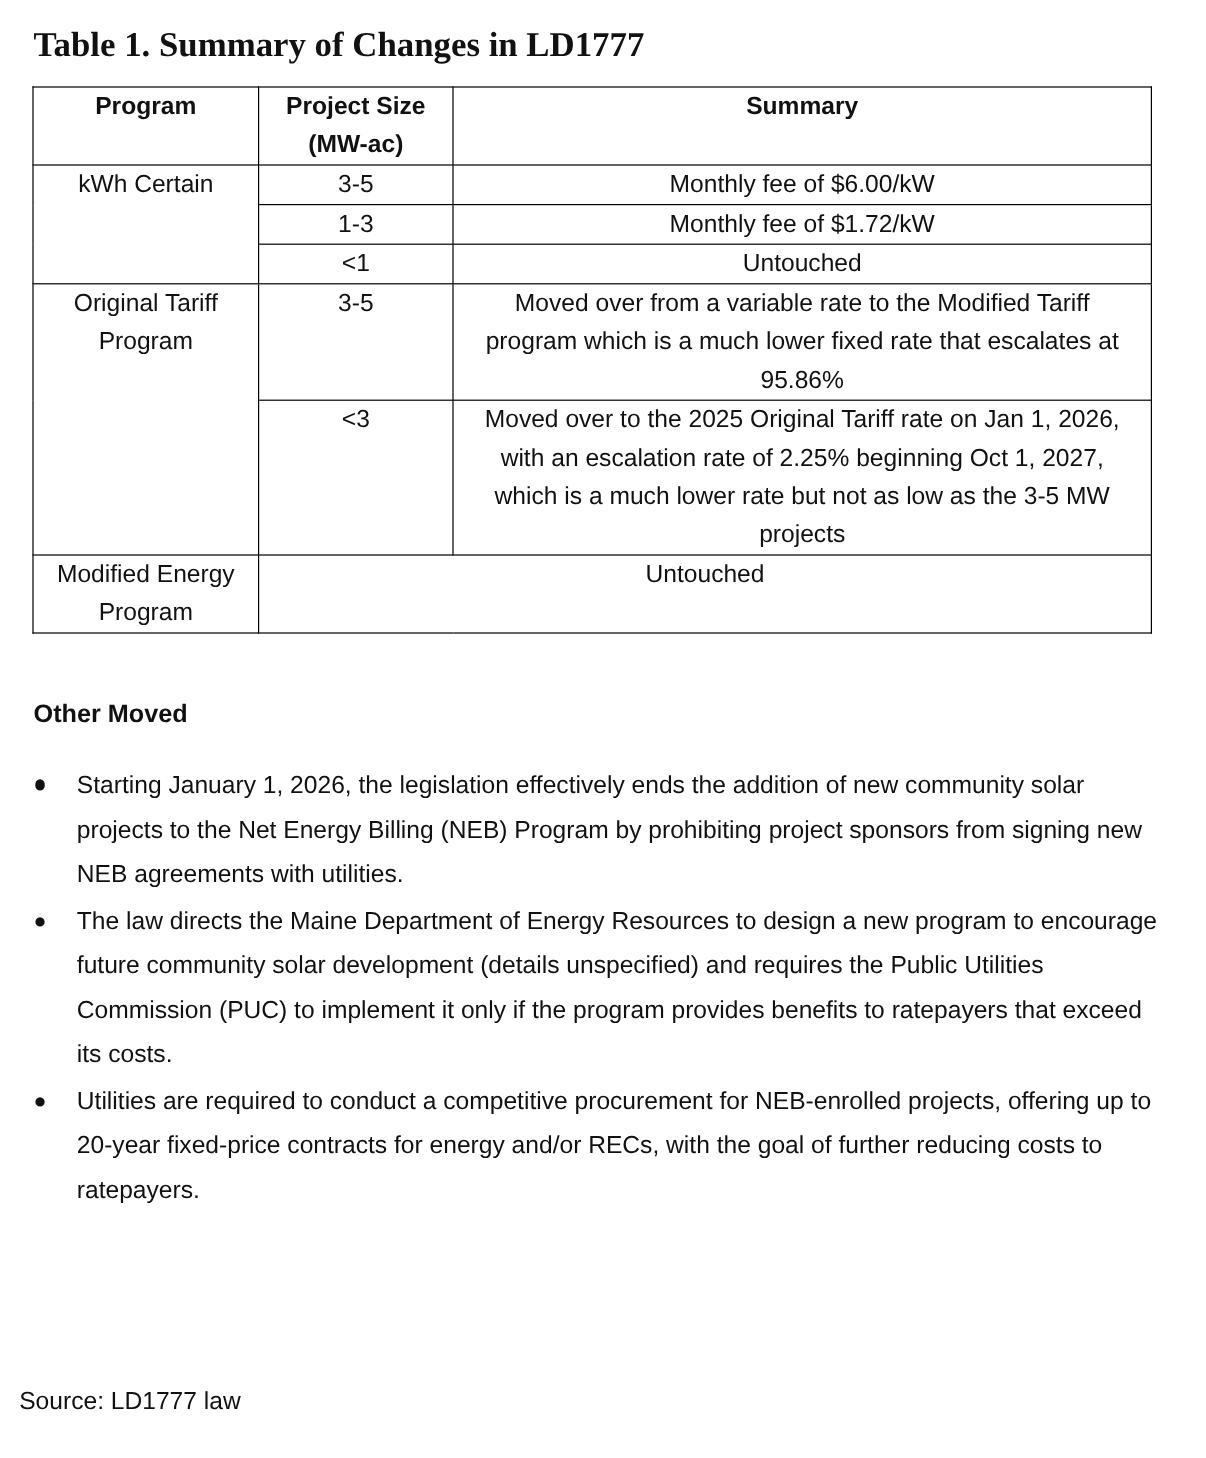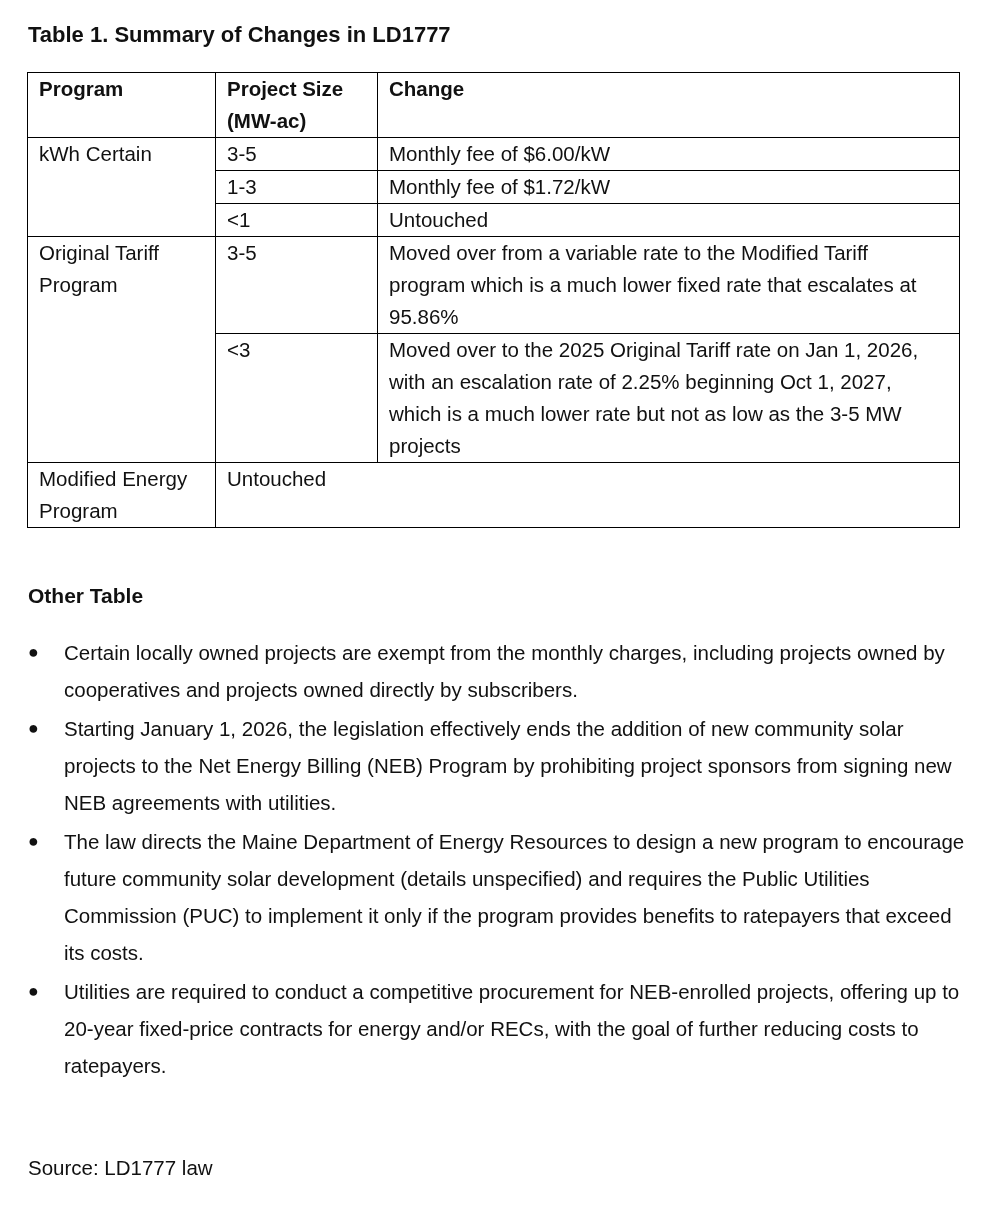--- a/index.html
+++ b/index.html
@@ -2,66 +2,66 @@
 <html><head>
 <meta charset="utf-8">
 <style>
   html, body { margin: 0; padding: 0; background: #ffffff; }
   body {
     width: 1005px; height: 1215px; position: relative; overflow: hidden;
     font-family: "Liberation Sans", sans-serif; color: #111111;
   }
   .title {
     position: absolute; left: 28px; top: 22px;
-    font-size: 22px; font-weight: bold; letter-spacing: 0px;
+    font-size: 29px; font-weight: bold; letter-spacing: 0px; font-family: Liberation Serif, serif;
   }
   table.summary {
     position: absolute; left: 27px; top: 72px; width: 933px;
     border-collapse: collapse; font-size: 20.5px; line-height: 32px;
   }
   table.summary td, table.summary th {
     border: 1.5px solid #000; vertical-align: top; padding: 0 11px;
-    text-align: left; font-weight: normal;
+    text-align: center; font-weight: normal;
   }
   table.summary th { font-weight: bold; }
   .c1 { width: 165px; }
   .c2 { width: 139px; }
   .center { text-align: center; }
   .bold { font-weight: bold; }
   .other-heading {
     position: absolute; left: 28px; top: 584px;
     font-size: 21px; font-weight: bold;
   }
   ul.bullets {
     position: absolute; left: 28px; top: 634px; width: 940px;
     list-style: none; margin: 0; padding: 0;
     font-size: 20.5px; line-height: 37px;
   }
   ul.bullets li { position: relative; padding-left: 36px; margin-bottom: 2px; }
   ul.bullets li .bullet {
     position: absolute; left: 0; top: 0; width: 36px; font-size: 18px;
   }
   .source {
-    position: absolute; left: 28px; top: 1156px; font-size: 20.5px;
+    position: absolute; left: 16px; top: 1156px; font-size: 20.5px;
   }
 </style>
 </head>
 <body>
 
 <div class="title">Table 1. Summary of Changes in LD1777</div>
 
 <table class="summary">
   <tbody>
       <tr>
     <th class="c1">Program</th>
     <th class="c2 center">
       <span>Project Size</span><br>
       <span>(MW-ac)</span>
     </th>
-    <th>Change</th>
+    <th>Summary</th>
   </tr>
 
   <tr>
     <td class="bold" rowspan="3">kWh Certain</td>
     <td class="center">3-5</td>
     <td>Monthly fee of $6.00/kW</td>
   </tr>
   <tr>
     <td class="center">1-3</td>
     <td>Monthly fee of $1.72/kW</td>
@@ -81,26 +81,25 @@
     <td>Moved over to the 2025 Original Tariff rate on Jan 1, 2026, with an escalation rate of 2.25% beginning Oct 1, 2027, which is a much lower rate but not as low as the 3-5 MW projects</td>
   </tr>
 
   <tr>
     <td class="bold">Modified Energy Program</td>
     <td colspan="2">Untouched</td>
   </tr>
 </tbody>
   </table>
 
-<div class="other-heading">Other Table</div>
+<div class="other-heading">Other Moved</div>
 
 <ul class="bullets">
   <li>
     <span class="bullet">●</span>
-    <span>Certain locally owned projects are exempt from the monthly charges, including projects owned by cooperatives and projects owned directly by subscribers.</span>
   </li>
   <li>
     <span class="bullet">●</span>
     <span>Starting January 1, 2026, the legislation effectively ends the addition of new community solar projects to the Net Energy Billing (NEB) Program by prohibiting project sponsors from signing new NEB agreements with utilities.</span>
   </li>
   <li>
     <span class="bullet">●</span>
     <span>The law directs the Maine Department of Energy Resources to design a new program to encourage future community solar development (details unspecified) and requires the Public Utilities Commission (PUC) to implement it only if the program provides benefits to ratepayers that exceed its costs.</span>
   </li>
   <li>

